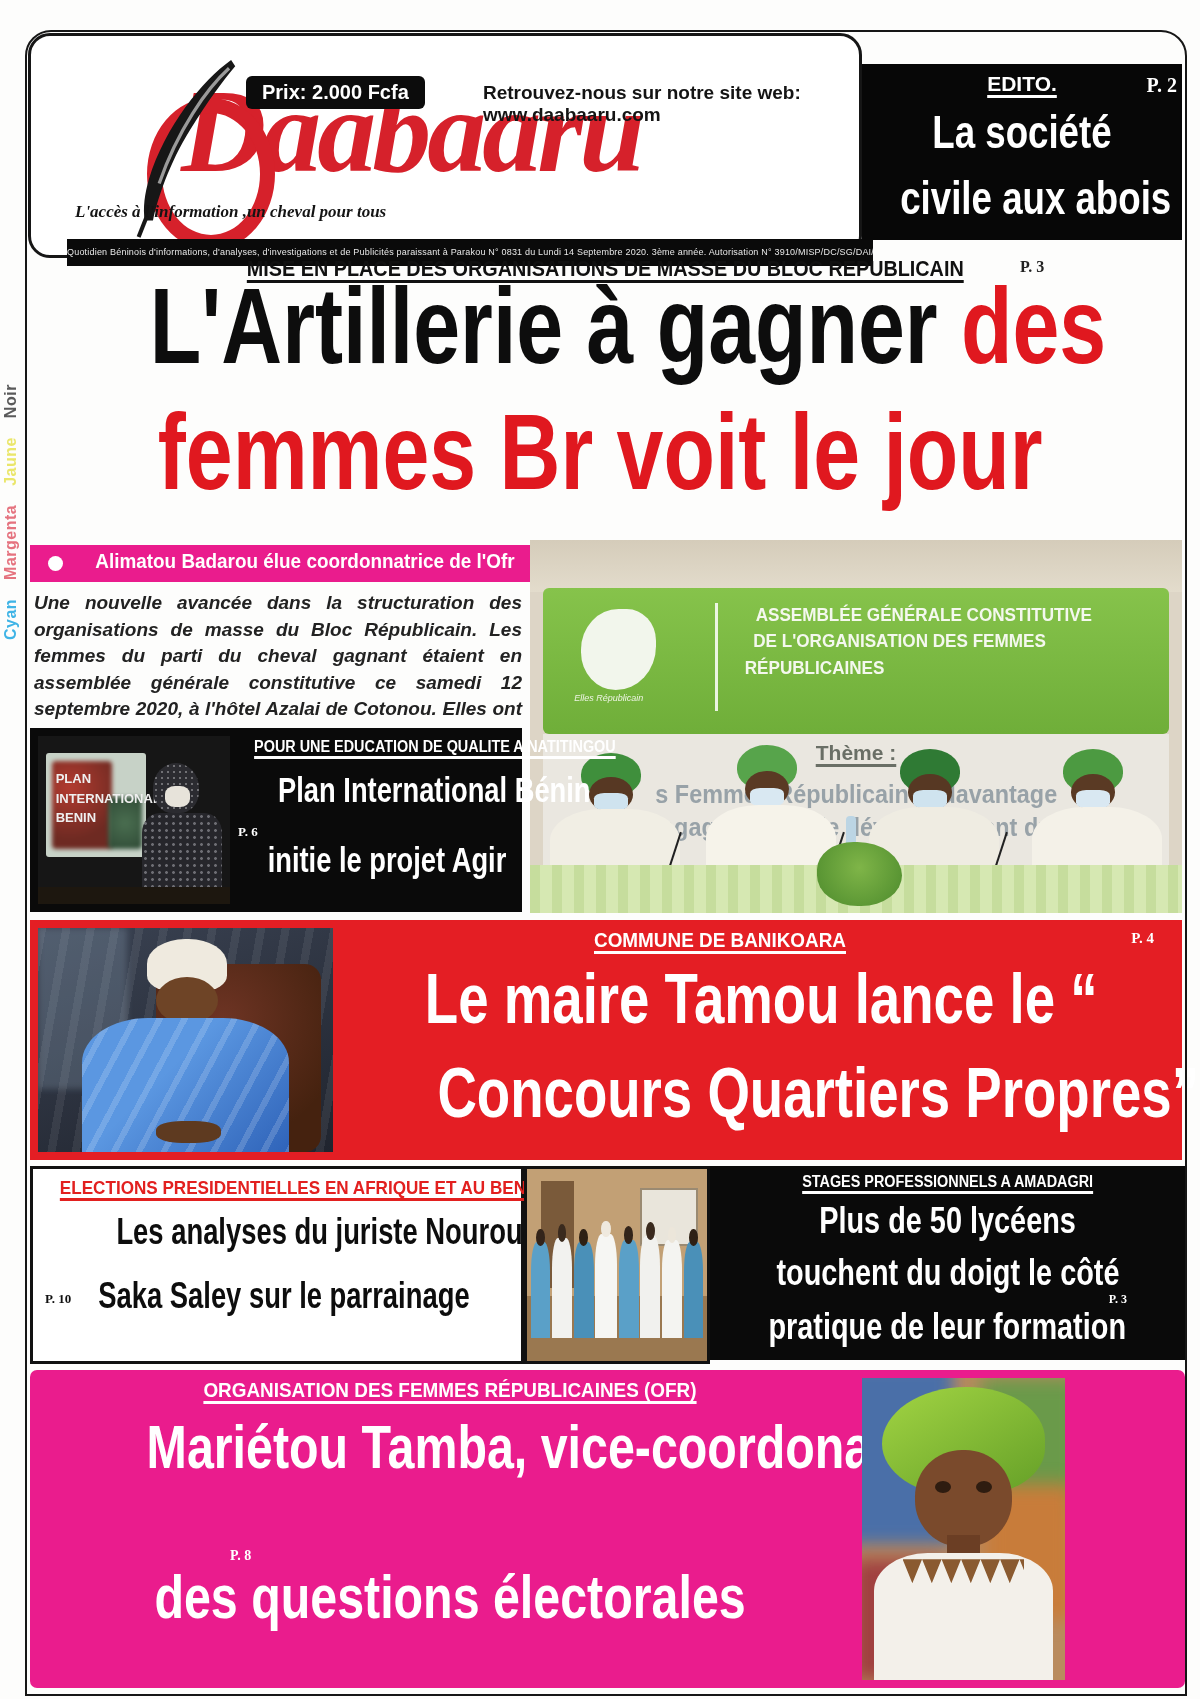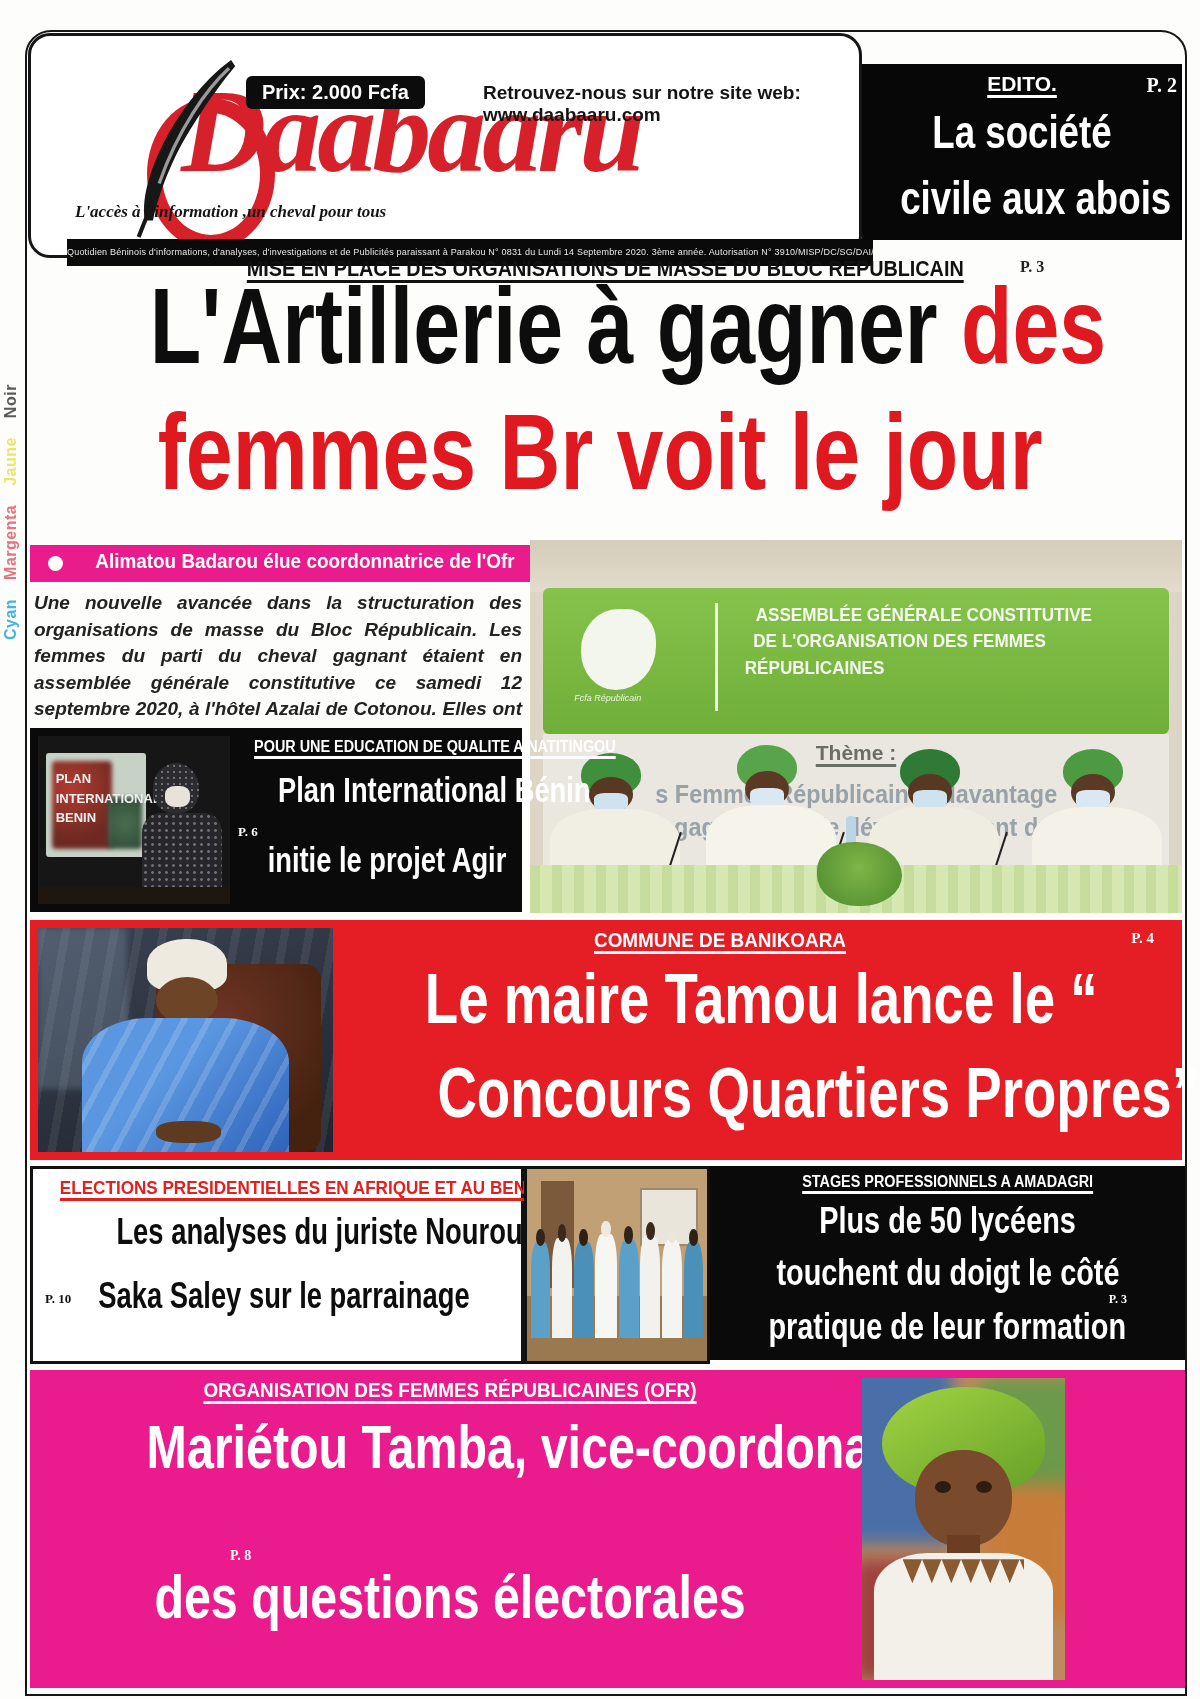--- a/index.html
+++ b/index.html
@@ -49,21 +49,21 @@
   
   #ele-box{position:absolute;left:30px;top:1166px;width:488px;height:192px;border:3px solid #111;background:#fff;}
   #ele-kicker{position:absolute;left:0;right:0;top:8px;text-align:center;font-weight:bold;font-size:19px;color:#e2201f;}
   .ele-line{position:absolute;left:0;right:0;text-align:center;font-weight:bold;font-size:37px;color:#0d0d0d;line-height:1;}
   #ele-page{position:absolute;left:12px;top:122px;font-family:"Liberation Serif",serif;font-weight:bold;font-size:13px;color:#111;}
   #stg-box{position:absolute;left:710px;top:1166px;width:475px;height:194px;background:#0a0a0a;color:#fff;}
   #stg-kicker{position:absolute;left:0;right:0;top:7px;text-align:center;font-weight:bold;font-size:16px;}
   .stg-line{position:absolute;left:0;right:0;text-align:center;font-weight:bold;font-size:37px;line-height:1;}
   #stg-page{position:absolute;right:58px;top:126px;font-family:"Liberation Serif",serif;font-weight:bold;font-size:12px;}
   
-  #pink-box{position:absolute;left:30px;top:1370px;width:1155px;height:318px;background:#ea1c8d;color:#fff;}
+  #pink-box{position:absolute;left:30px;top:1370px;width:1155px;height:318px;background:#ea1c8d;color:#fff;border-radius:7px;}
   #pk-kicker{position:absolute;left:10px;top:8px;width:820px;text-align:center;font-weight:bold;font-size:21px;}
   .pk-line{position:absolute;left:0;width:840px;text-align:center;font-weight:bold;font-size:62px;line-height:1;}
   #pk-page{position:absolute;left:200px;top:178px;font-family:"Liberation Serif",serif;font-weight:bold;font-size:14px;}
   
   #printmarks{position:absolute;left:2px;top:640px;transform:rotate(-90deg);transform-origin:left top;font-weight:bold;font-size:16px;white-space:nowrap;letter-spacing:.5px;}
   #printmarks span{margin-right:14px;}
   .c-cyan{color:#3fb4e6;} .c-mag{color:#e5737f;} .c-jau{color:#eae66a;} .c-noir{color:#5a5a5a;}
 </style>
 </head>
 <body>
@@ -112,21 +112,21 @@
   <div id="ofr-bar">
     <div class="dot"></div>
     <div class="txt"><span class="cx9">Alimatou Badarou élue coordonnatrice de l'Ofr</span></div>
   </div>
   <div id="ofr-par">Une nouvelle avancée dans la structuration des organisations de masse du Bloc Républicain. Les femmes du parti du cheval gagnant étaient en assemblée générale constitutive ce samedi 12 septembre 2020, à l'hôtel Azalai de Cotonou. Elles ont mis sur pieds, l'Organisation des Femmes..</div>
 
   <div class="photo abs" style="left:530px;top:540px;width:652px;height:373px;background:#ddd5c6;">
     <div class="abs" style="left:0;top:0;right:0;height:14%;background:linear-gradient(#d5ccba,#e3dccc);"></div>
     <div class="abs" style="left:2%;top:13%;right:2%;height:39%;background:linear-gradient(#86c34b,#6fae39);border-radius:6px;">
       <div class="abs" style="left:6%;top:14%;width:12%;height:56%;background:#f2f6ec;border-radius:54% 42% 58% 50%;"></div>
-      <div class="abs" style="left:5%;top:72%;width:20%;color:#eef4e4;font-size:9px;font-style:italic;">Fcfa Républicain</div>
+      <div class="abs" style="left:5%;top:72%;width:20%;color:#eef4e4;font-size:9px;font-style:italic;">Elles Républicain</div>
       <div class="abs" style="left:27.5%;top:10%;width:3px;height:74%;background:rgba(255,255,255,.85);"></div>
       <div class="abs" style="left:31%;top:9%;right:2%;color:#f4f8ee;font-weight:bold;font-size:19px;line-height:1.4;">
         <div><span class="cx9">ASSEMBLÉE GÉNÉRALE CONSTITUTIVE</span></div>
         <div><span class="cx9">DE L'ORGANISATION DES FEMMES</span></div>
         <div><span class="cx9">RÉPUBLICAINES</span></div>
       </div>
     </div>
     <div class="abs" style="left:2%;top:52%;right:2%;bottom:11%;background:#eae7e0;"></div>
     <div class="abs ctr" style="left:0;right:0;top:54%;color:#6a6f66;font-weight:bold;font-size:21px;"><span class="kick-u">Thème :</span></div>
     <div class="abs ctr" style="left:0;right:0;top:64%;color:#98a2a8;font-weight:bold;font-size:26px;"><span class="cx9">s Femmes Républicaines davantage</span></div>

